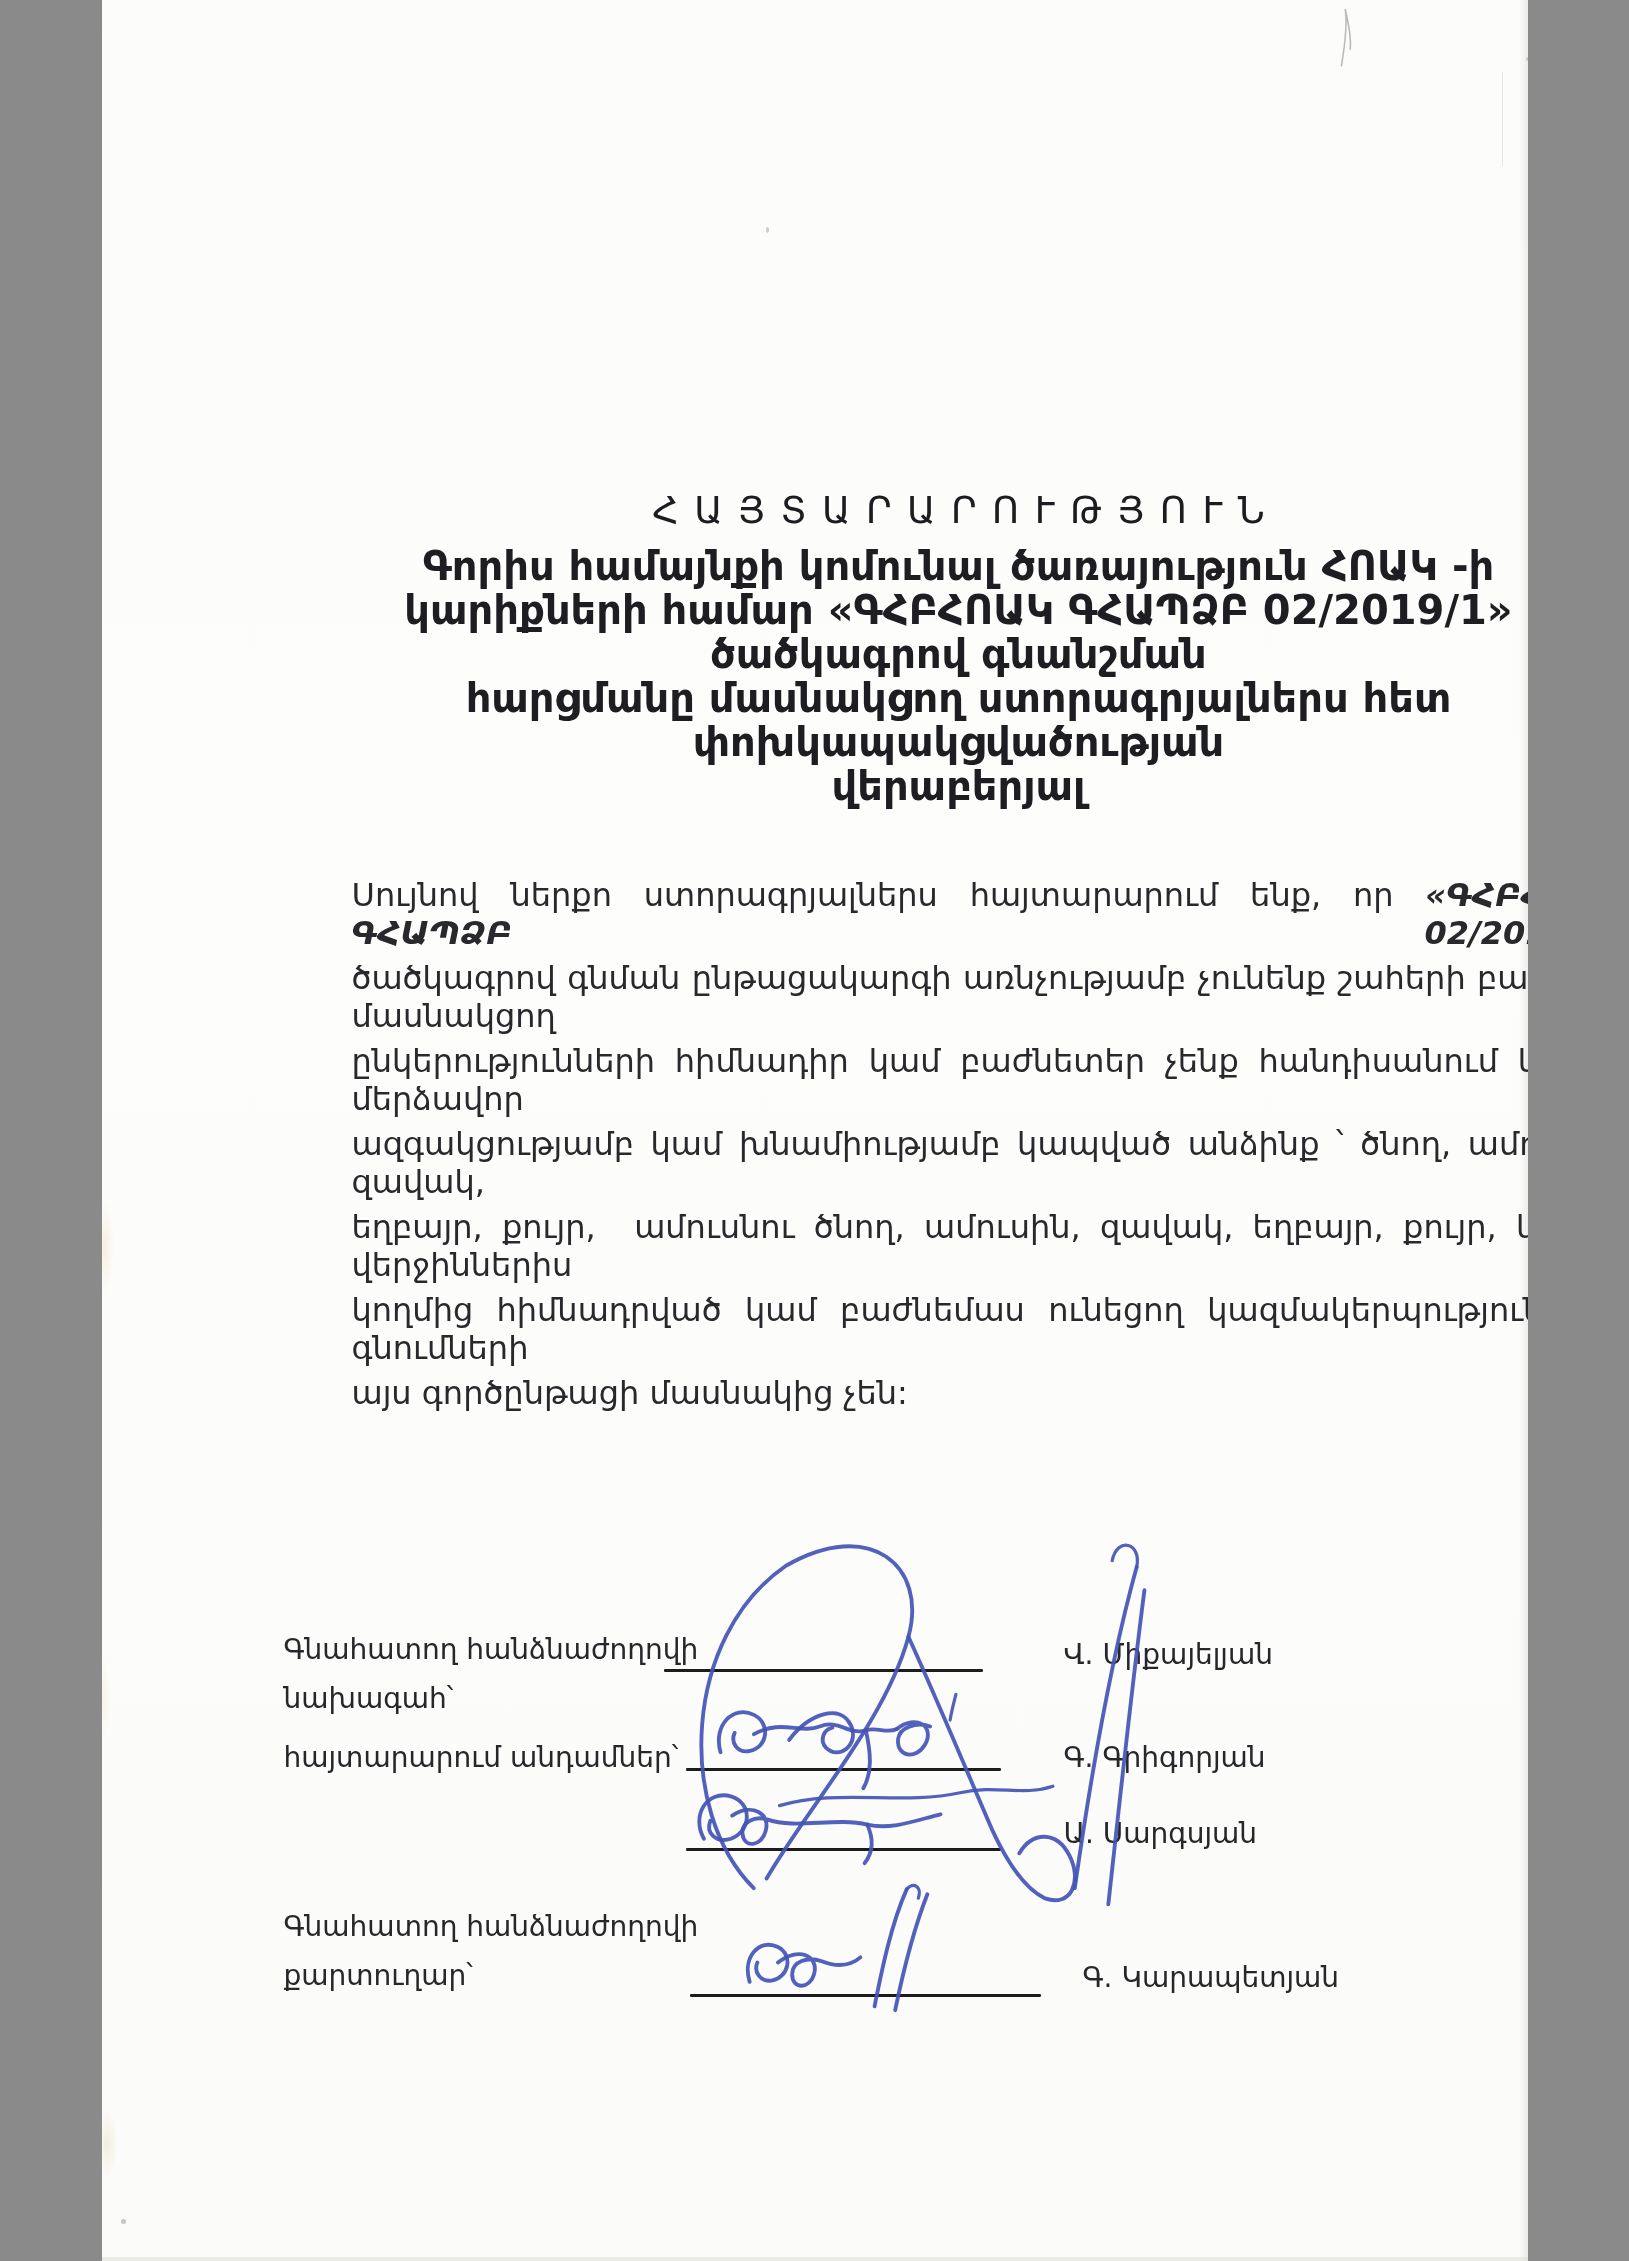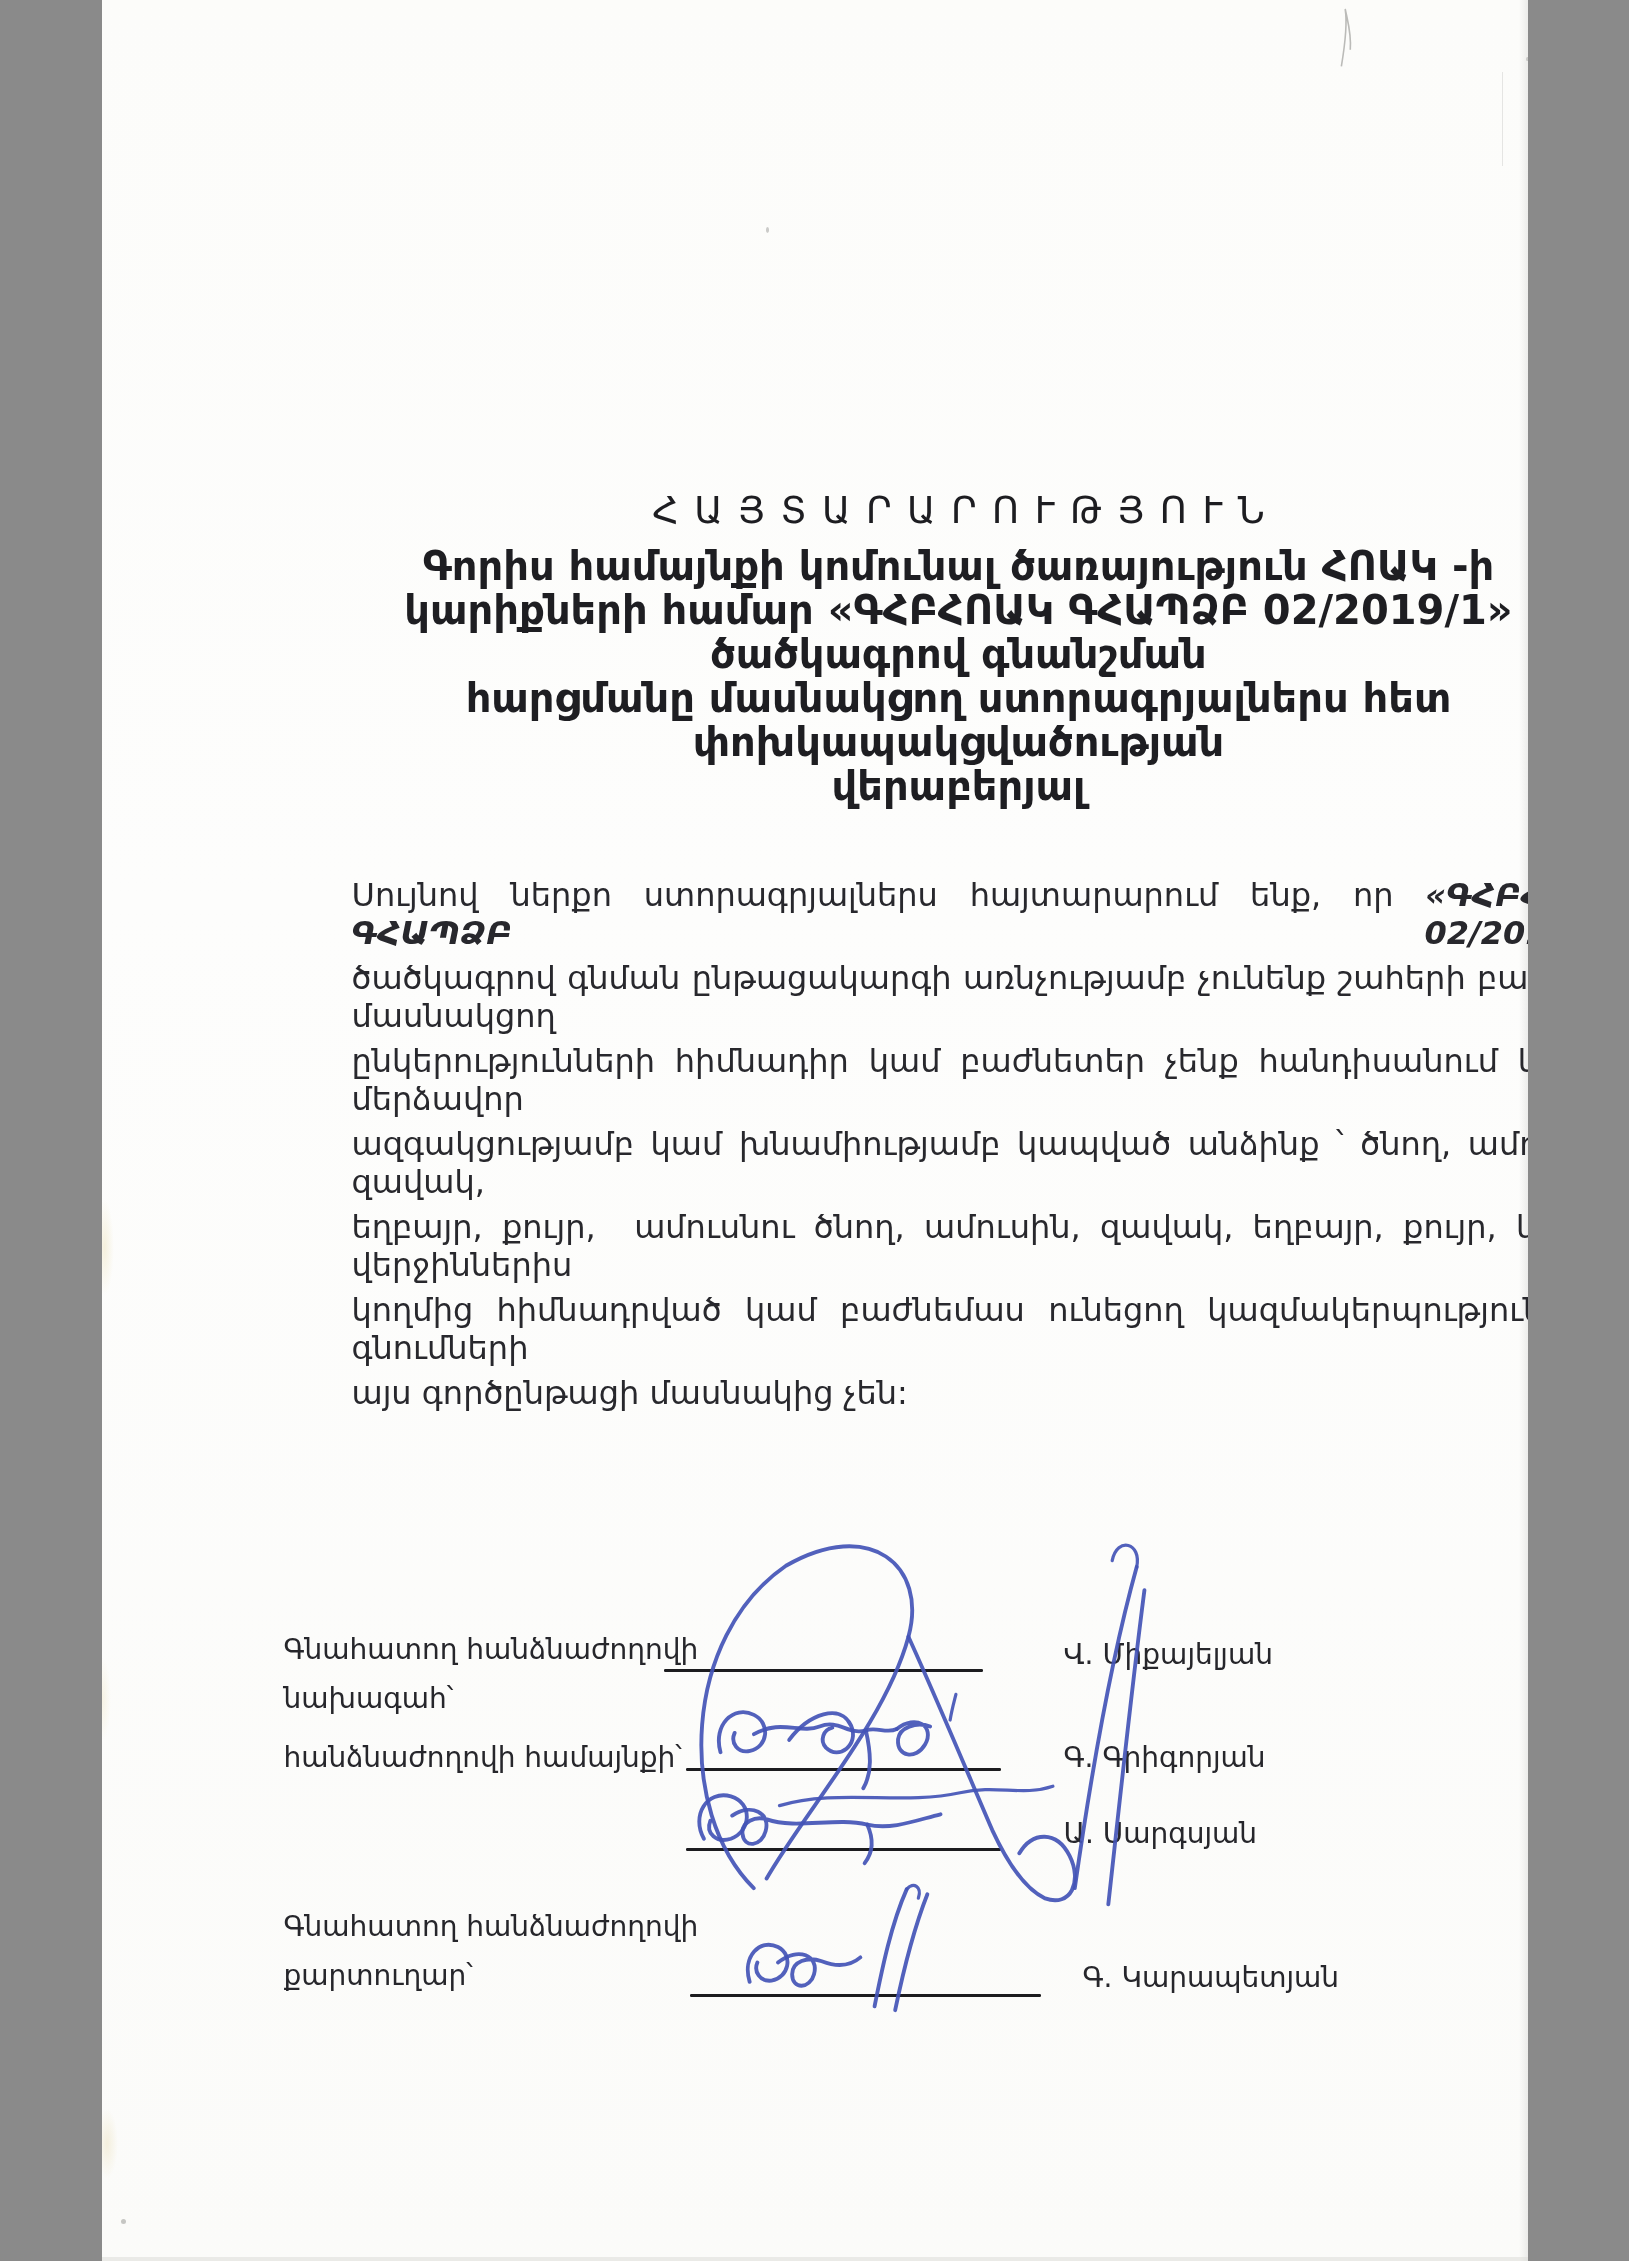--- a/index.html
+++ b/index.html
@@ -90,21 +90,21 @@
     <div class="body-line">եղբայր, քույր,  ամուսնու ծնող, ամուսին, զավակ, եղբայր, քույր, և/կամ վերջիններիս</div>
     <div class="body-line">կողմից հիմնադրված կամ բաժնեմաս ունեցող կազմակերպությունները գնումների</div>
     <div class="body-line last">այս գործընթացի մասնակից չեն:</div>
   </div>
 
   <div class="sig-label" style="left:182px;top:1633px;">Գնահատող հանձնաժողովի</div>
   <div class="sig-label" style="left:182px;top:1682px;">նախագահ՝</div>
   <div class="sig-line" style="left:562px;top:1669px;width:319px;"></div>
   <div class="sig-name" style="left:962px;top:1638px;">Վ. Միքայելյան</div>
 
-  <div class="sig-label" style="left:182px;top:1741px;">հանձնաժողովի համայնքի՝</div>
+  <div class="sig-label" style="left:182px;top:1741px;">հայտարարում անդամներ՝</div>
   <div class="sig-line" style="left:584px;top:1768px;width:315px;"></div>
   <div class="sig-name" style="left:962px;top:1741px;">Գ. Գրիգորյան</div>
 
   <div class="sig-line" style="left:584px;top:1848px;width:315px;"></div>
   <div class="sig-name" style="left:962px;top:1817px;">Ա. Սարգսյան</div>
 
   <div class="sig-label" style="left:182px;top:1910px;">Գնահատող հանձնաժողովի</div>
   <div class="sig-label" style="left:182px;top:1959px;">քարտուղար՝</div>
   <div class="sig-line thin" style="left:588px;top:1994px;width:351px;"></div>
   <div class="sig-name" style="left:981px;top:1961px;">Գ. Կարապետյան</div>

